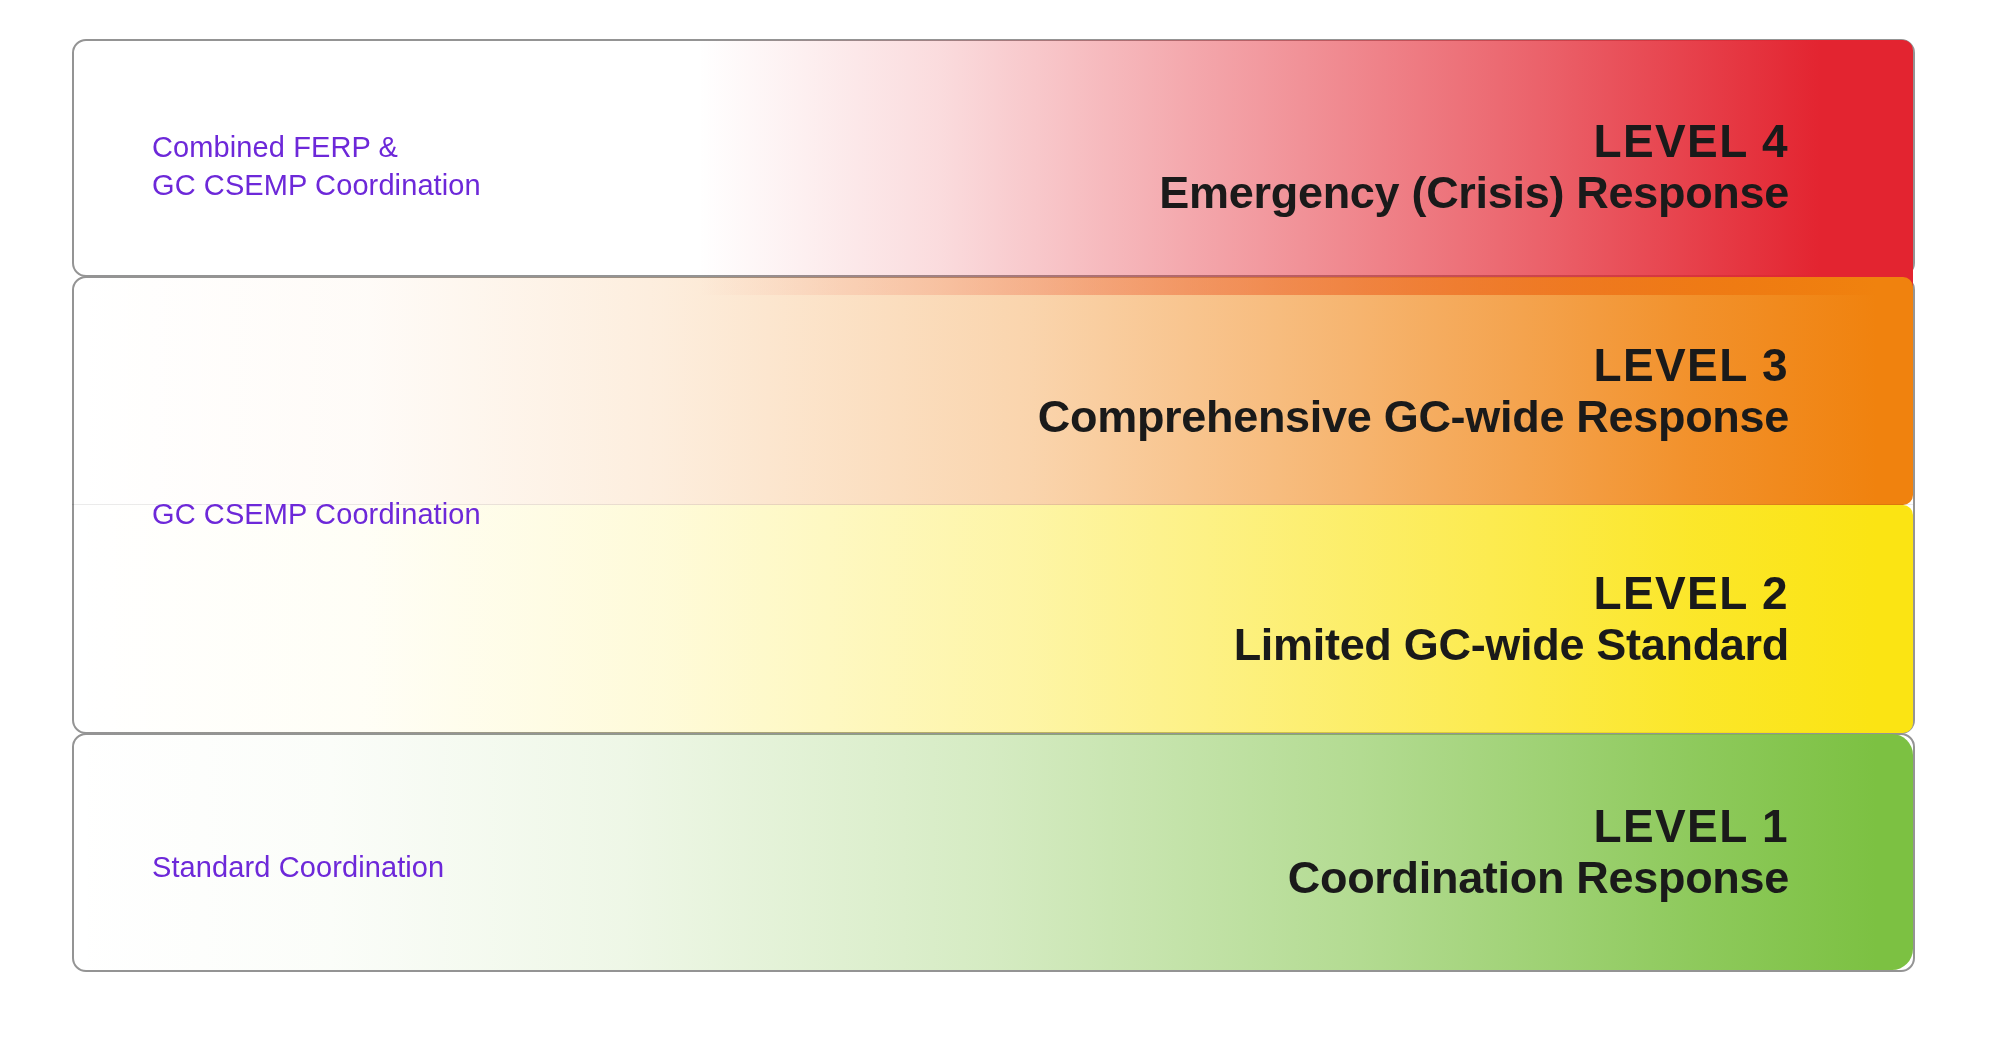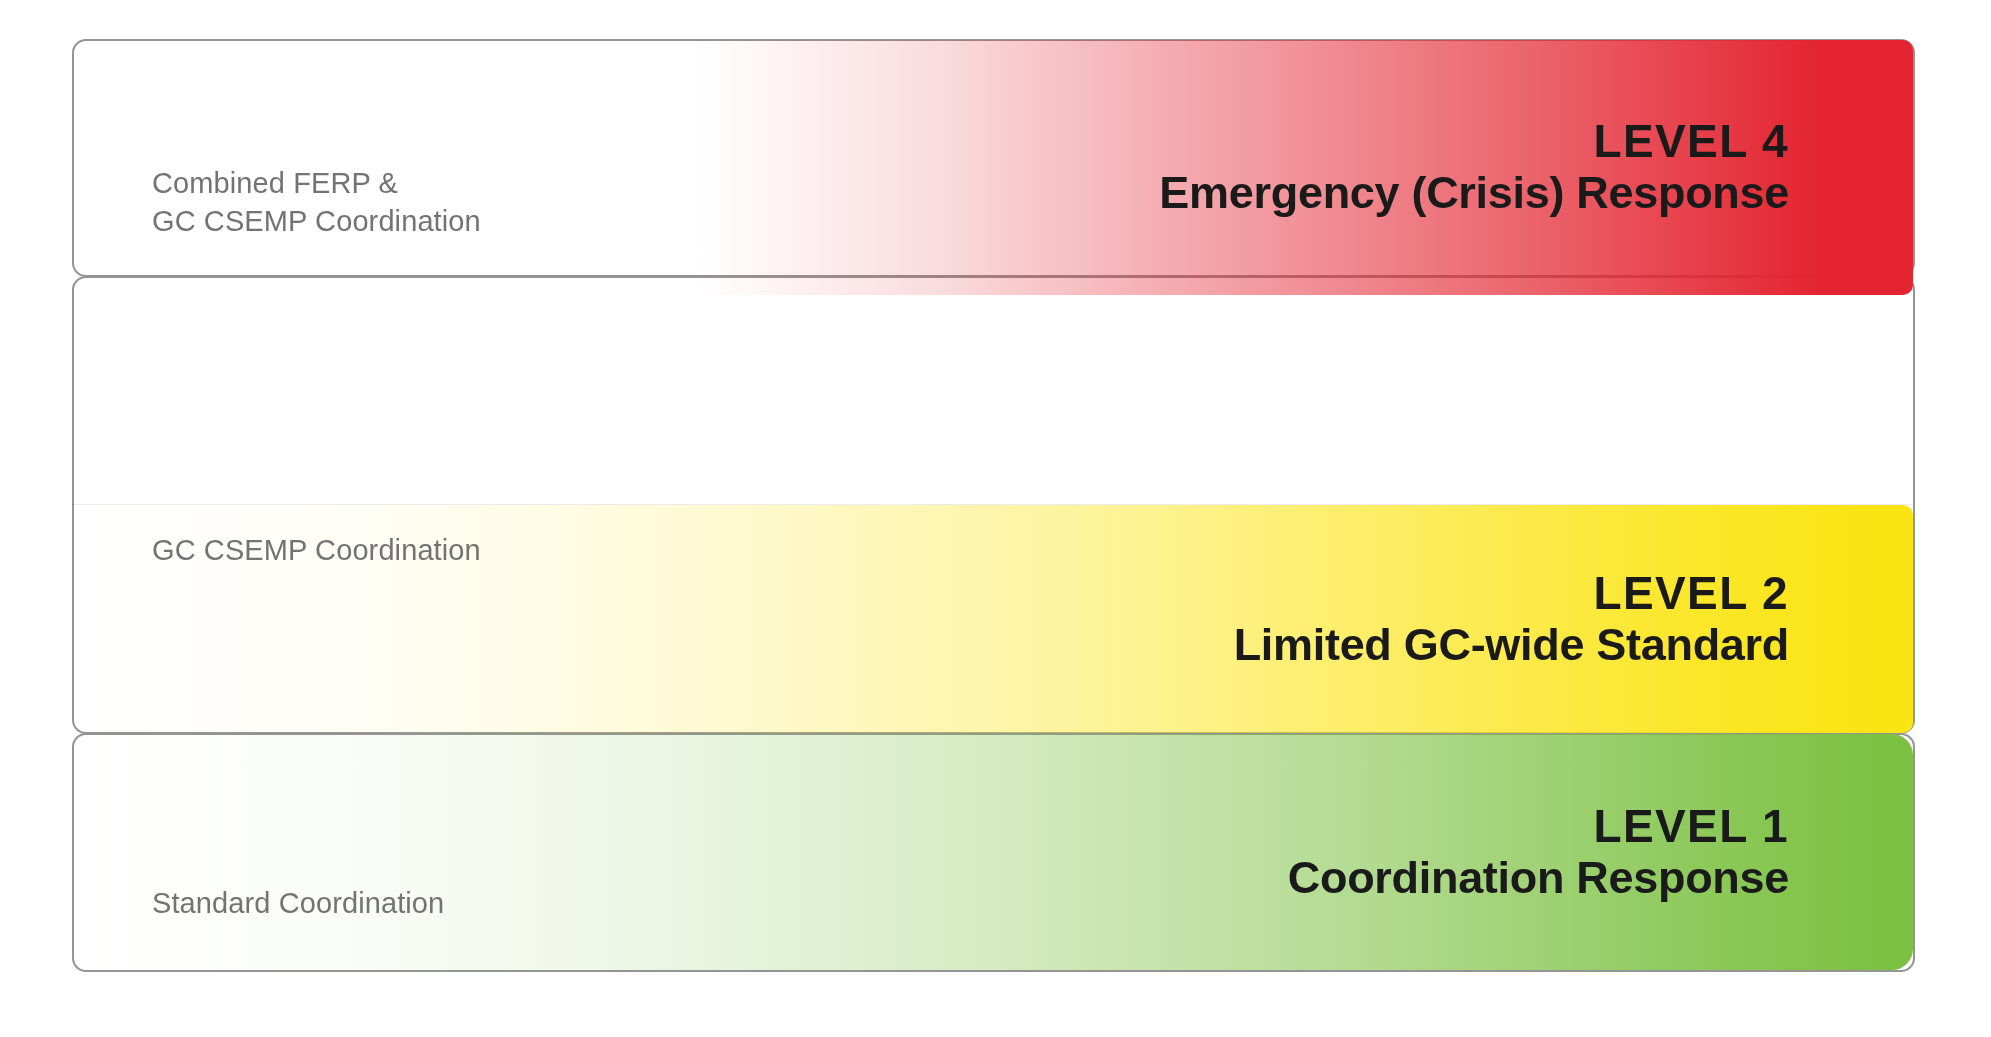--- a/index.html
+++ b/index.html
@@ -33,28 +33,27 @@
     z-index: 1;
   }
   #group-box-0 { left: 72px;  top: 39px;  width: 1843px; height: 238px; }
   #group-box-1 { left: 72px;  top: 276px; width: 1843px; height: 458px; }
   #group-box-2 { left: 72px;  top: 733px; width: 1843px; height: 239px; }
 
   
   .coord-label {
     position: absolute;
     z-index: 4;
-    color: #737373;
+    color: #6d28d9;
     font-family: "Liberation Sans", sans-serif;
     font-size: 29px;
     line-height: 1.32;
     letter-spacing: 0.1px;
     white-space: pre-line;
     font-weight: 400;
-    margin-top: 36px;
   }
   #coord-label-0 { left: 152px; top: 128px; }
   #coord-label-1 { left: 152px; top: 495px; }
   #coord-label-2 { left: 152px; top: 848px; }
 
   
   .band {
     position: absolute;
     z-index: 3;
     box-sizing: border-box;
@@ -154,20 +153,24 @@
 
   <div class="group-box" id="group-box-0"></div>
   <div class="group-box" id="group-box-1"></div>
   <div class="group-box" id="group-box-2"></div>
 
   <div class="band" id="band-level-4">
     <div class="band-level">LEVEL 4</div>
     <div class="band-desc">Emergency (Crisis) Response</div>
   </div>
 
+  <div class="band" id="band-level-3">
+    <div class="band-level">LEVEL 3</div>
+    <div class="band-desc">Comprehensive GC-wide Response</div>
+  </div>
 
   <div class="band-divider" id="band-divider-1"></div>
 
   <div class="band" id="band-level-2">
     <div class="band-level">LEVEL 2</div>
     <div class="band-desc">Limited GC-wide Standard</div>
   </div>
 
   <div class="band" id="band-level-1">
     <div class="band-level">LEVEL 1</div>

